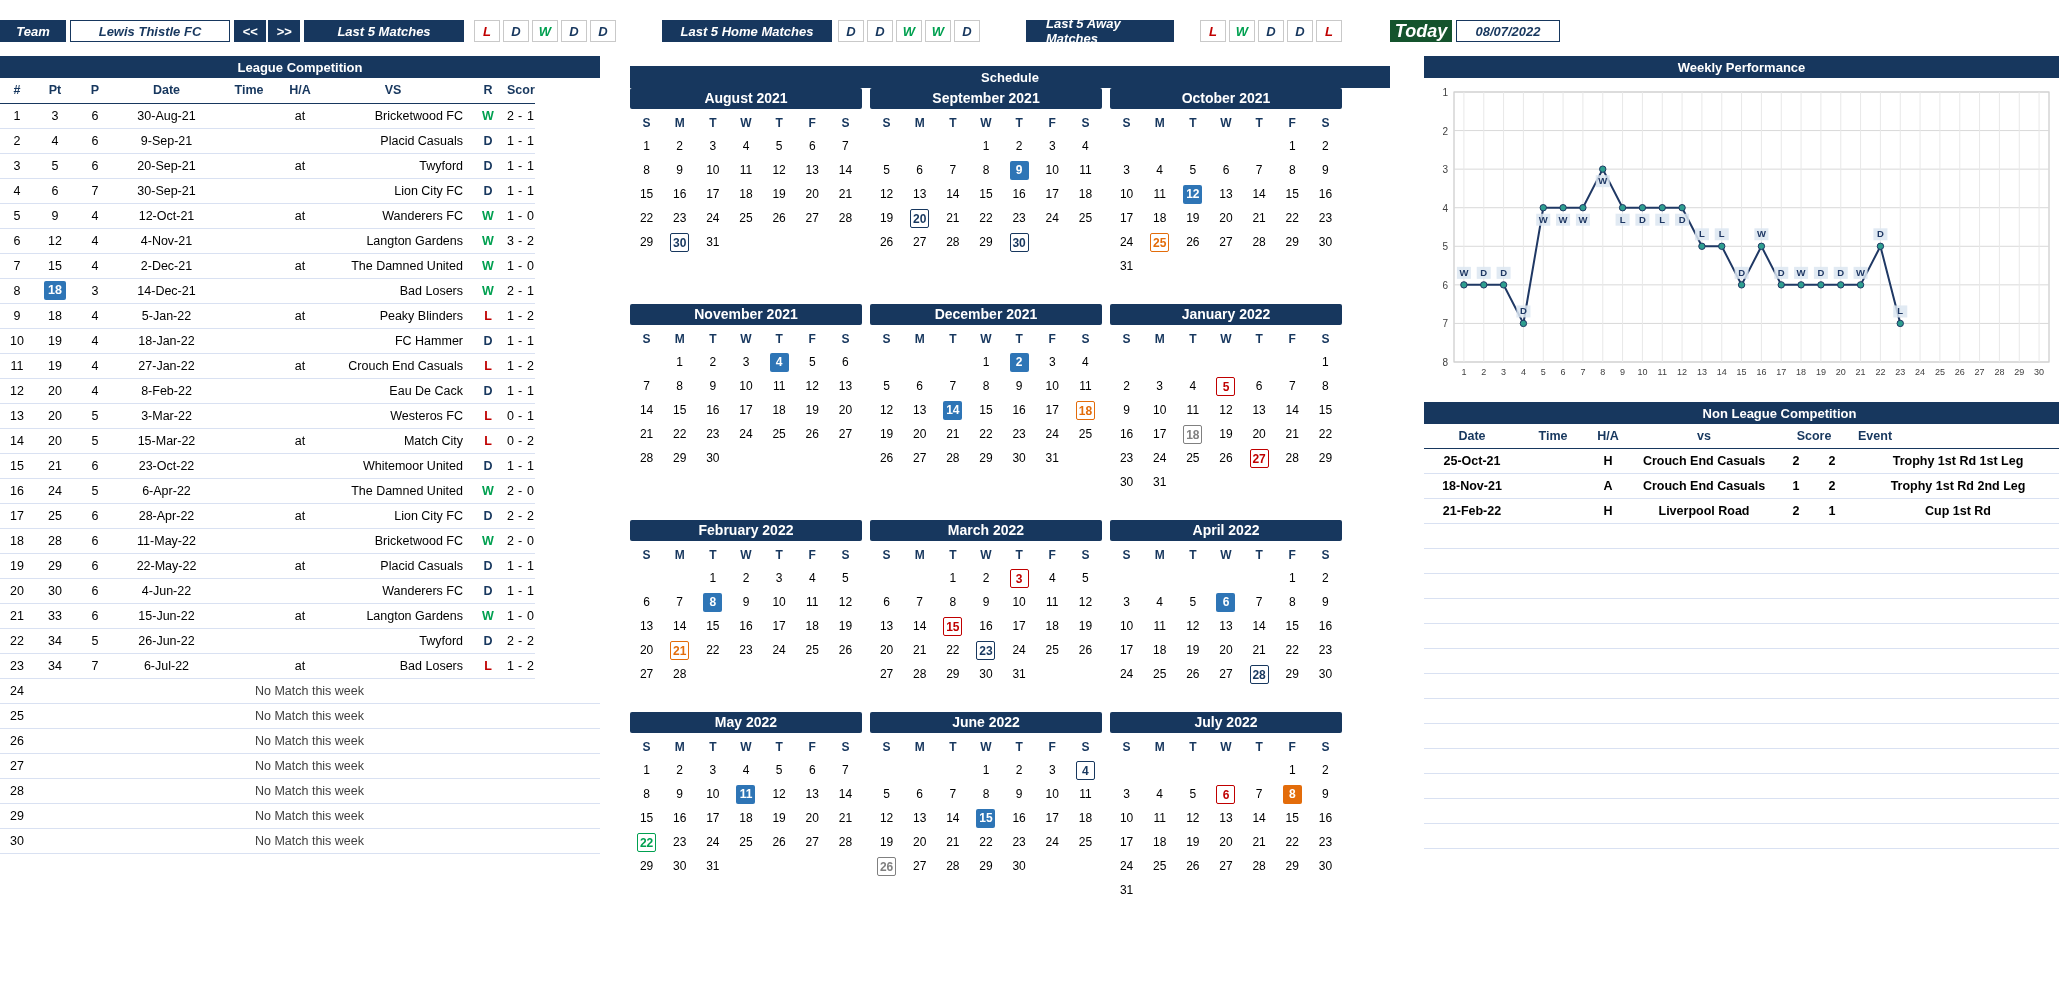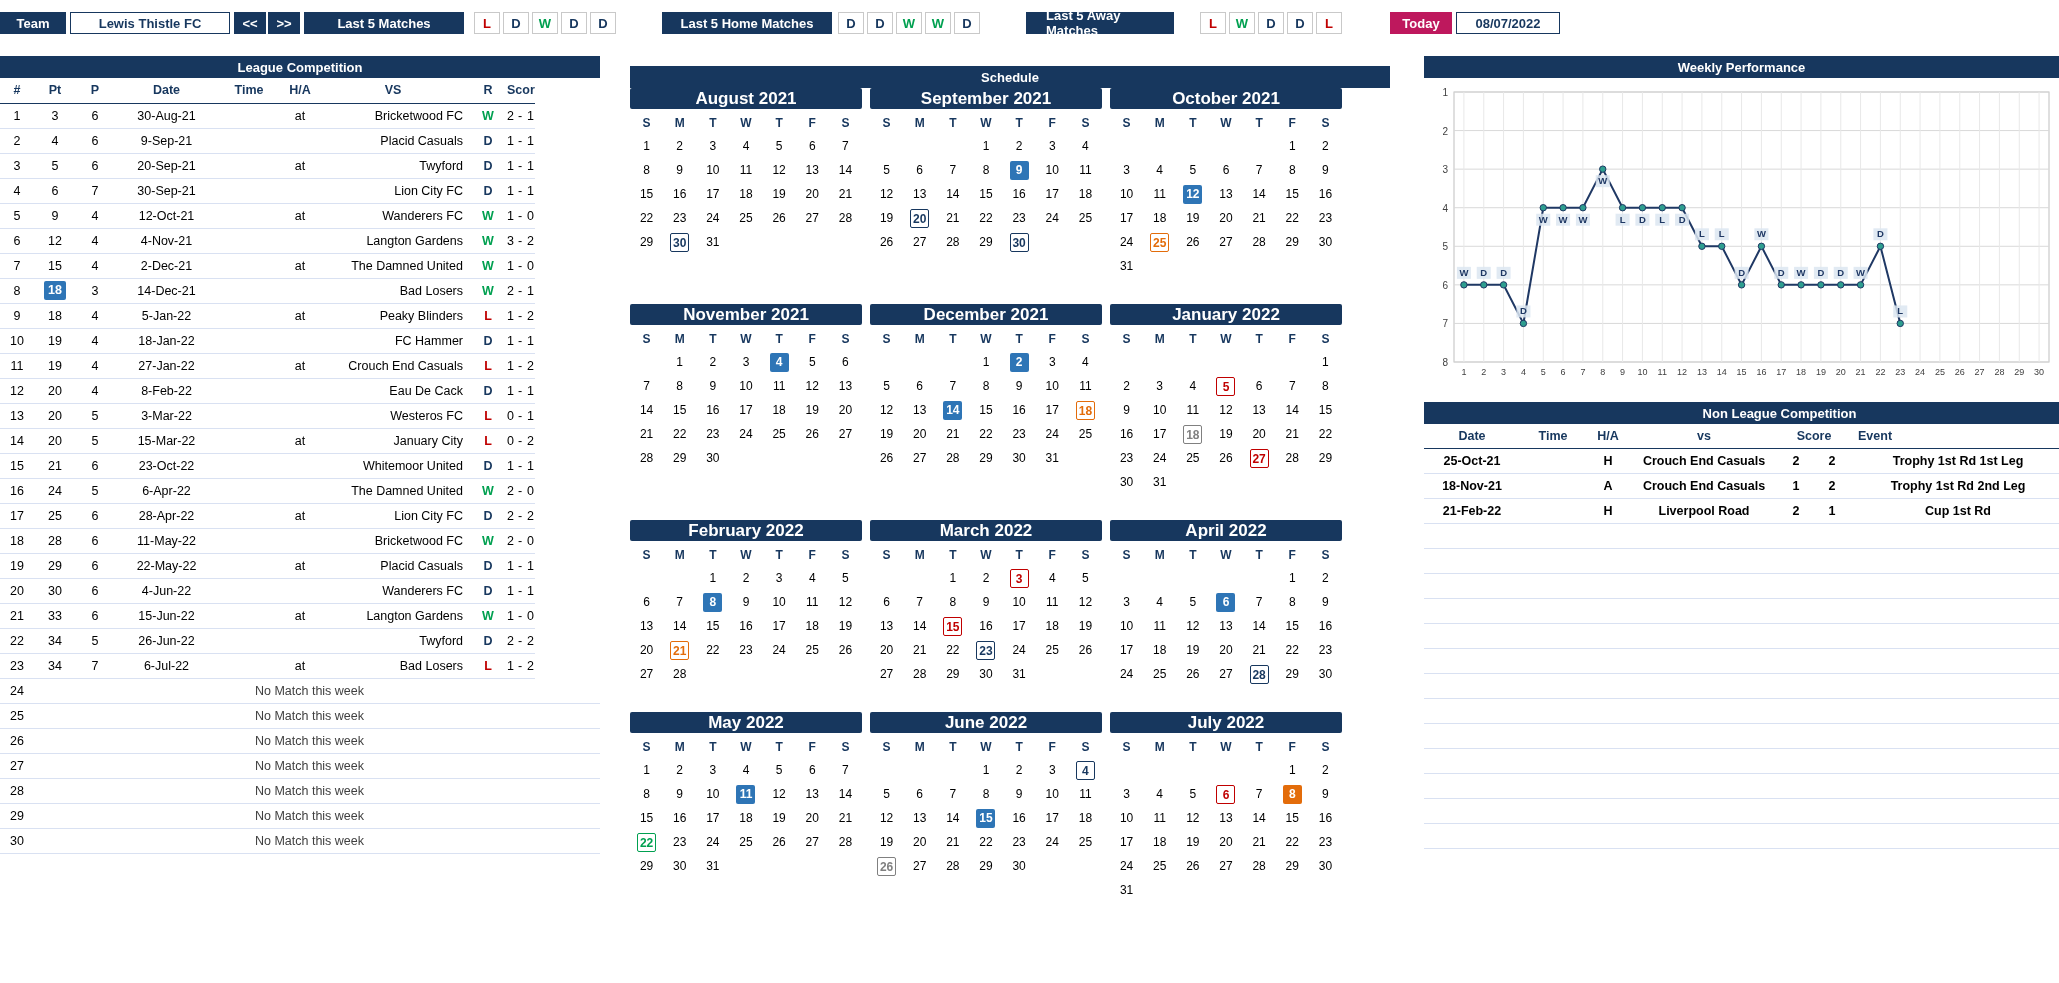--- a/index.html
+++ b/index.html
@@ -16,42 +16,42 @@
     height: 983px;
     overflow: hidden;
     background: #ffffff;
   }
 
   
   .topbar {
     position: absolute; left: 0; top: 0; width: 2059px; height: 44px;
     background: #ffffff;
   }
-  .tb-block { position: absolute; top: 12px; height: 22px; display: flex; align-items: center; }
+  .tb-block { position: absolute; top: 20px; height: 22px; display: flex; align-items: center; font-style: italic; }
   .navy {
     background: #17375e; color: #ffffff; font-weight: bold;
     display: flex; align-items: center; justify-content: center;
     font-size: 13px;
   }
   .whitebox {
     background: #ffffff; border: 1px solid #17375e; color: #17375e;
     font-weight: bold; display: flex; align-items: center; justify-content: center;
     font-size: 13px;
   }
   .resbox {
     width: 26px; height: 22px; border: 1px solid #c9c9c9; background: #fff;
     display: flex; align-items: center; justify-content: center;
     font-weight: bold; font-size: 13px; margin-right: 3px;
   }
   .res-W { color: #00a050; }
   .res-L { color: #c00000; }
   .res-D { color: #17375e; }
   .orange {
-    background: #be185d; color: #fff; font-weight: bold;
-    display: flex; align-items: center; justify-content: center; font-size: 13px;
+    background: #14532d; color: #fff; font-weight: bold;
+    display: flex; align-items: center; justify-content: center; font-size: 18px;
   }
 
   
   .sec-header {
     background: #17375e; color: #fff; font-weight: bold; font-size: 13px;
     display: flex; align-items: center; justify-content: center;
     height: 22px;
   }
 
   
@@ -90,21 +90,21 @@
   .schedule {
     position: absolute; left: 630px; top: 66px; width: 760px;
   }
   .cal-grid {
     display: flex; flex-wrap: wrap; gap: 0 8px; margin-top: 22px;
   }
   .cal {
     width: 232px; margin-bottom: 26px;
   }
   .cal-title {
-    background: #17375e; color: #fff; font-weight: bold; font-size: 17px;
+    background: #17375e; color: #fff; font-weight: bold; font-size: 14px;
     text-align: center; height: 21px; line-height: 21px;
     border-radius: 2px;
   }
   table.cal-t { border-collapse: collapse; width: 232px; table-layout: fixed; margin-top: 2px; }
   table.cal-t th {
     font-size: 12px; font-weight: bold; color: #17375e; text-align: center;
     height: 23px; width: 33px;
   }
   table.cal-t td {
     font-size: 12px; text-align: center; height: 24px; width: 33px;
@@ -378,21 +378,21 @@
             <td class="c-dash">-</td>
             <td class="c-sc2">1</td>
           </tr>
           <tr>
             <td class="c-num">14</td>
             <td class="c-pt">20</td>
             <td class="c-p">5</td>
             <td class="c-date">15-Mar-22</td>
             <td class="c-time"></td>
             <td class="c-ha">at</td>
-            <td class="c-vs">January City</td>
+            <td class="c-vs">Match City</td>
             <td class="c-r res-L">L</td>
             <td class="c-sc">0</td>
             <td class="c-dash">-</td>
             <td class="c-sc2">2</td>
           </tr>
           <tr>
             <td class="c-num">15</td>
             <td class="c-pt">21</td>
             <td class="c-p">6</td>
             <td class="c-date">23-Oct-22</td>

